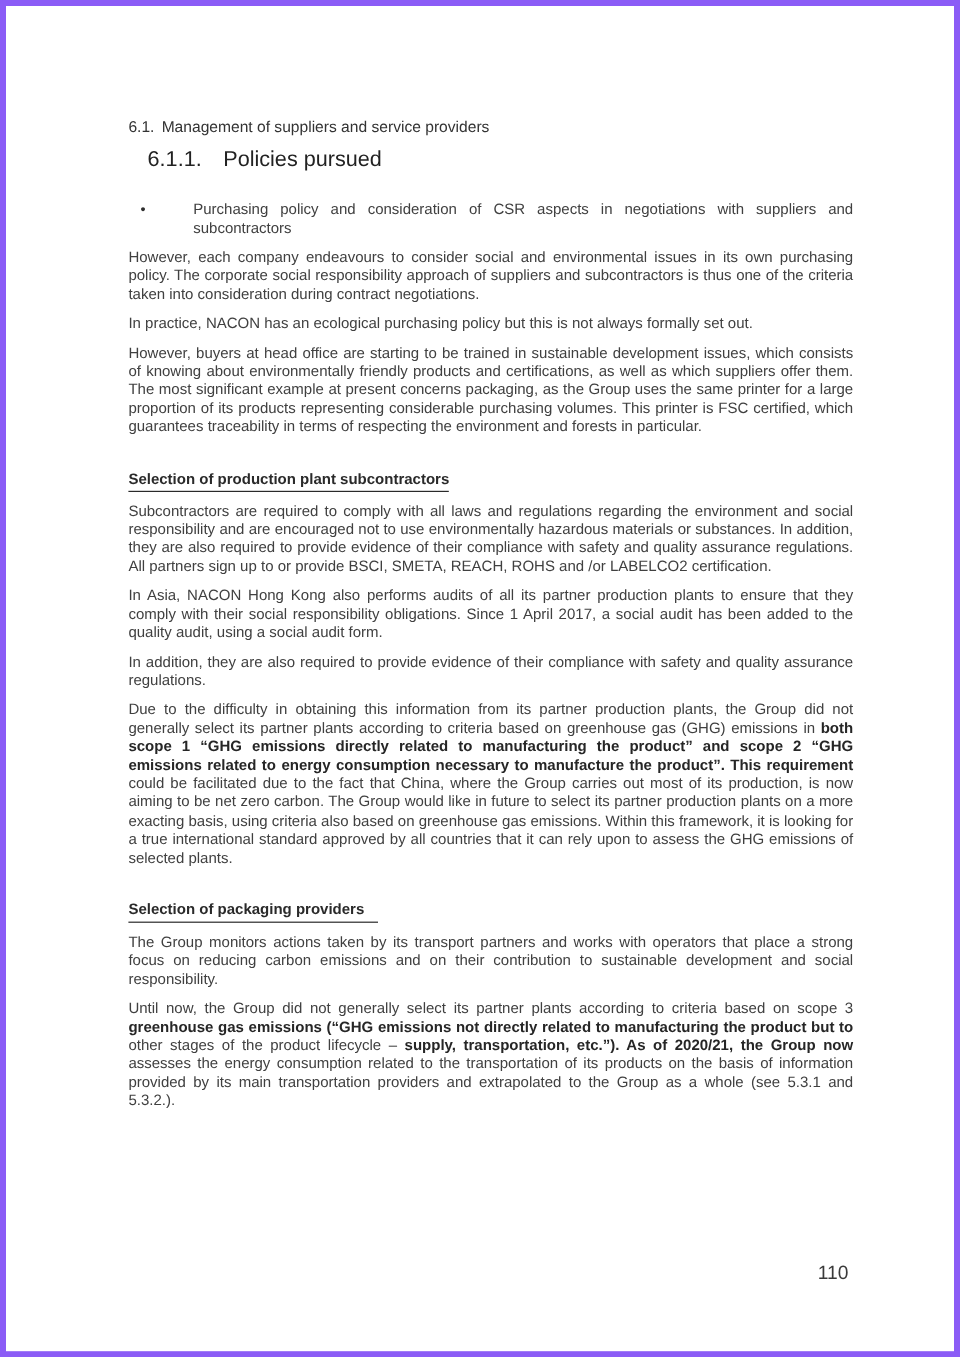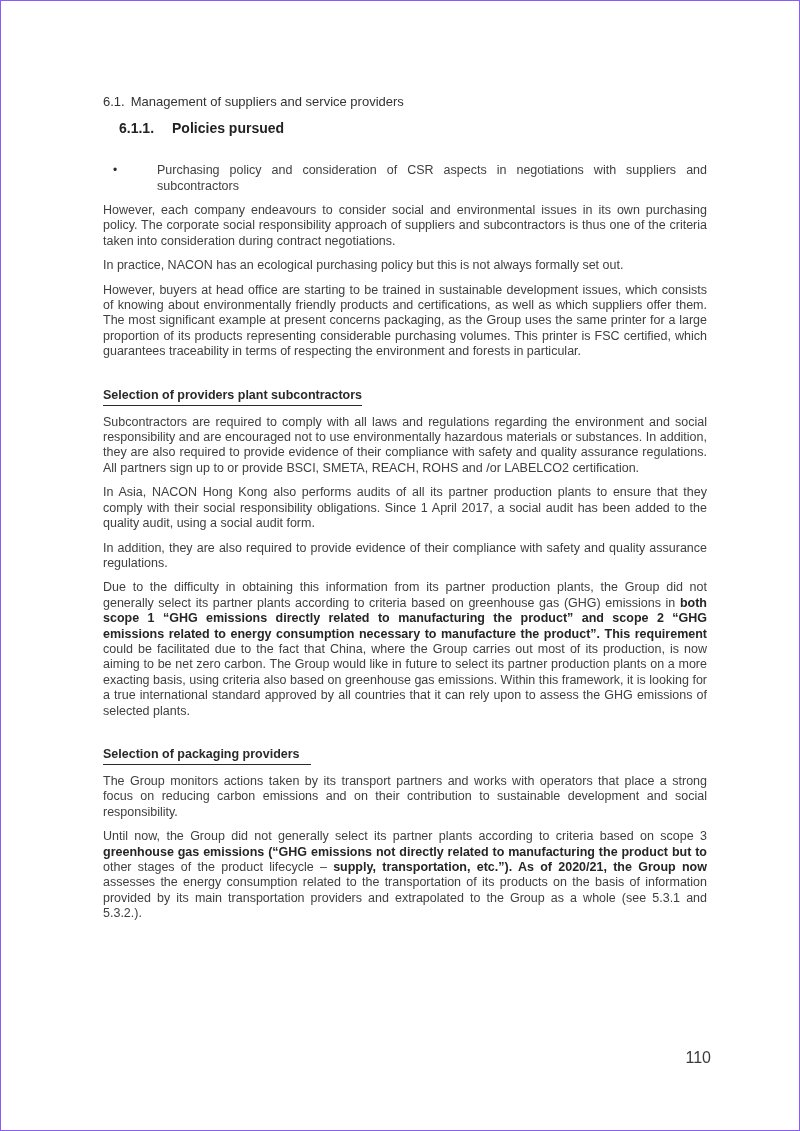--- a/index.html
+++ b/index.html
@@ -6,43 +6,43 @@
     margin: 0;
     padding: 0;
     background: #ffffff;
   }
   .page {
     position: relative;
     width: 800px;
     height: 1131px;
     box-sizing: border-box;
     background: #ffffff;
-    border: 1px solid #8b5cf6;
+    border: 5px solid #8b5cf6;
     font-family: "Liberation Sans", sans-serif;
     color: #404040;
     overflow: hidden;
   }
   .content {
     position: absolute;
     left: 102px;
     top: 93px;
     width: 604px;
   }
   .h61 {
     font-size: 13px;
     line-height: 15px;
     color: #333333;
     margin: 0;
   }
   .h61 .hnum { margin-right: 6px; }
   .h611 {
-    font-size: 14px;
+    font-size: 18px;
     line-height: 16px;
     color: #222222;
-    font-weight: 700;
+    font-weight: 400;
     margin: 11px 0 0 16px;
   }
   .h611 .hnum { margin-right: 18px; }
   .bullet-row {
     margin-top: 27px;
     display: flex;
     align-items: flex-start;
   }
   .bullet {
     flex: 0 0 auto;
@@ -109,21 +109,21 @@
     <div class="bullet-row">
       <span class="bullet">•</span>
       <div class="bullet-text">Purchasing policy and consideration of CSR aspects in negotiations with suppliers and subcontractors</div>
     </div>
 
     <p class="para">However, each company endeavours to consider social and environmental issues in its own purchasing policy. The corporate social responsibility approach of suppliers and subcontractors is thus one of the criteria taken into consideration during contract negotiations.</p>
     <p class="para">In practice, NACON has an ecological purchasing policy but this is not always formally set out.</p>
     <p class="para">However, buyers at head office are starting to be trained in sustainable development issues, which consists of knowing about environmentally friendly products and certifications, as well as which suppliers offer them. The most significant example at present concerns packaging, as the Group uses the same printer for a large proportion of its products representing considerable purchasing volumes. This printer is FSC certified, which guarantees traceability in terms of respecting the environment and forests in particular.</p>
 
     <h3 class="subhead">
-      <span class="ul">Selection of providers plant subcontractors</span>
+      <span class="ul">Selection of production plant subcontractors</span>
     </h3>
     <p class="para">Subcontractors are required to comply with all laws and regulations regarding the environment and social responsibility and are encouraged not to use environmentally hazardous materials or substances. In addition, they are also required to provide evidence of their compliance with safety and quality assurance regulations. All partners sign up to or provide BSCI, SMETA, REACH, ROHS and /or LABELCO2 certification.</p>
     <p class="para">In Asia, NACON Hong Kong also performs audits of all its partner production plants to ensure that they comply with their social responsibility obligations. Since 1 April 2017, a social audit has been added to the quality audit, using a social audit form.</p>
     <p class="para">In addition, they are also required to provide evidence of their compliance with safety and quality assurance regulations.</p>
     <p class="para"><span>Due to the difficulty in obtaining this information from its partner production plants, the Group did not generally select its partner plants according to criteria based on greenhouse gas (GHG) emissions in </span><span class="bold">both scope 1 “GHG emissions directly related to manufacturing the product” and scope 2 “GHG emissions related to energy consumption necessary to manufacture the product”. This requirement </span><span>could be facilitated due to the fact that China, where the Group carries out most of its production, is now aiming to be net zero carbon. The Group would like in future to select its partner production plants on a more exacting basis, using criteria also based on greenhouse gas emissions. Within this framework, it is looking for a true international standard approved by all countries that it can rely upon to assess the GHG emissions of selected plants.</span></p>
 
     <h3 class="subhead">
       <span class="ul ul-ext">Selection of packaging providers</span>
     </h3>
     <p class="para">The Group monitors actions taken by its transport partners and works with operators that place a strong focus on reducing carbon emissions and on their contribution to sustainable development and social responsibility.</p>

